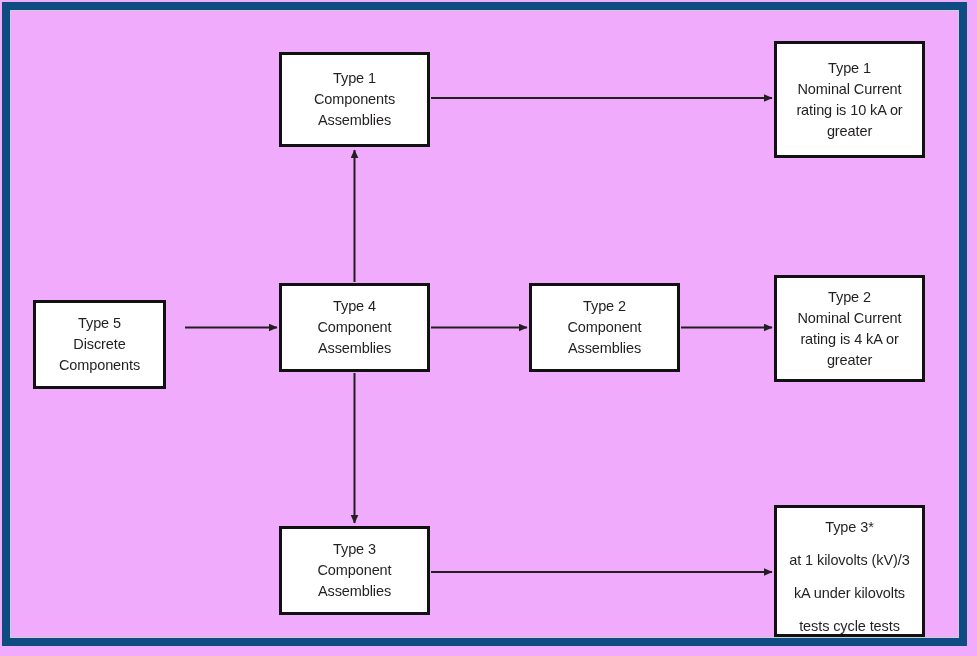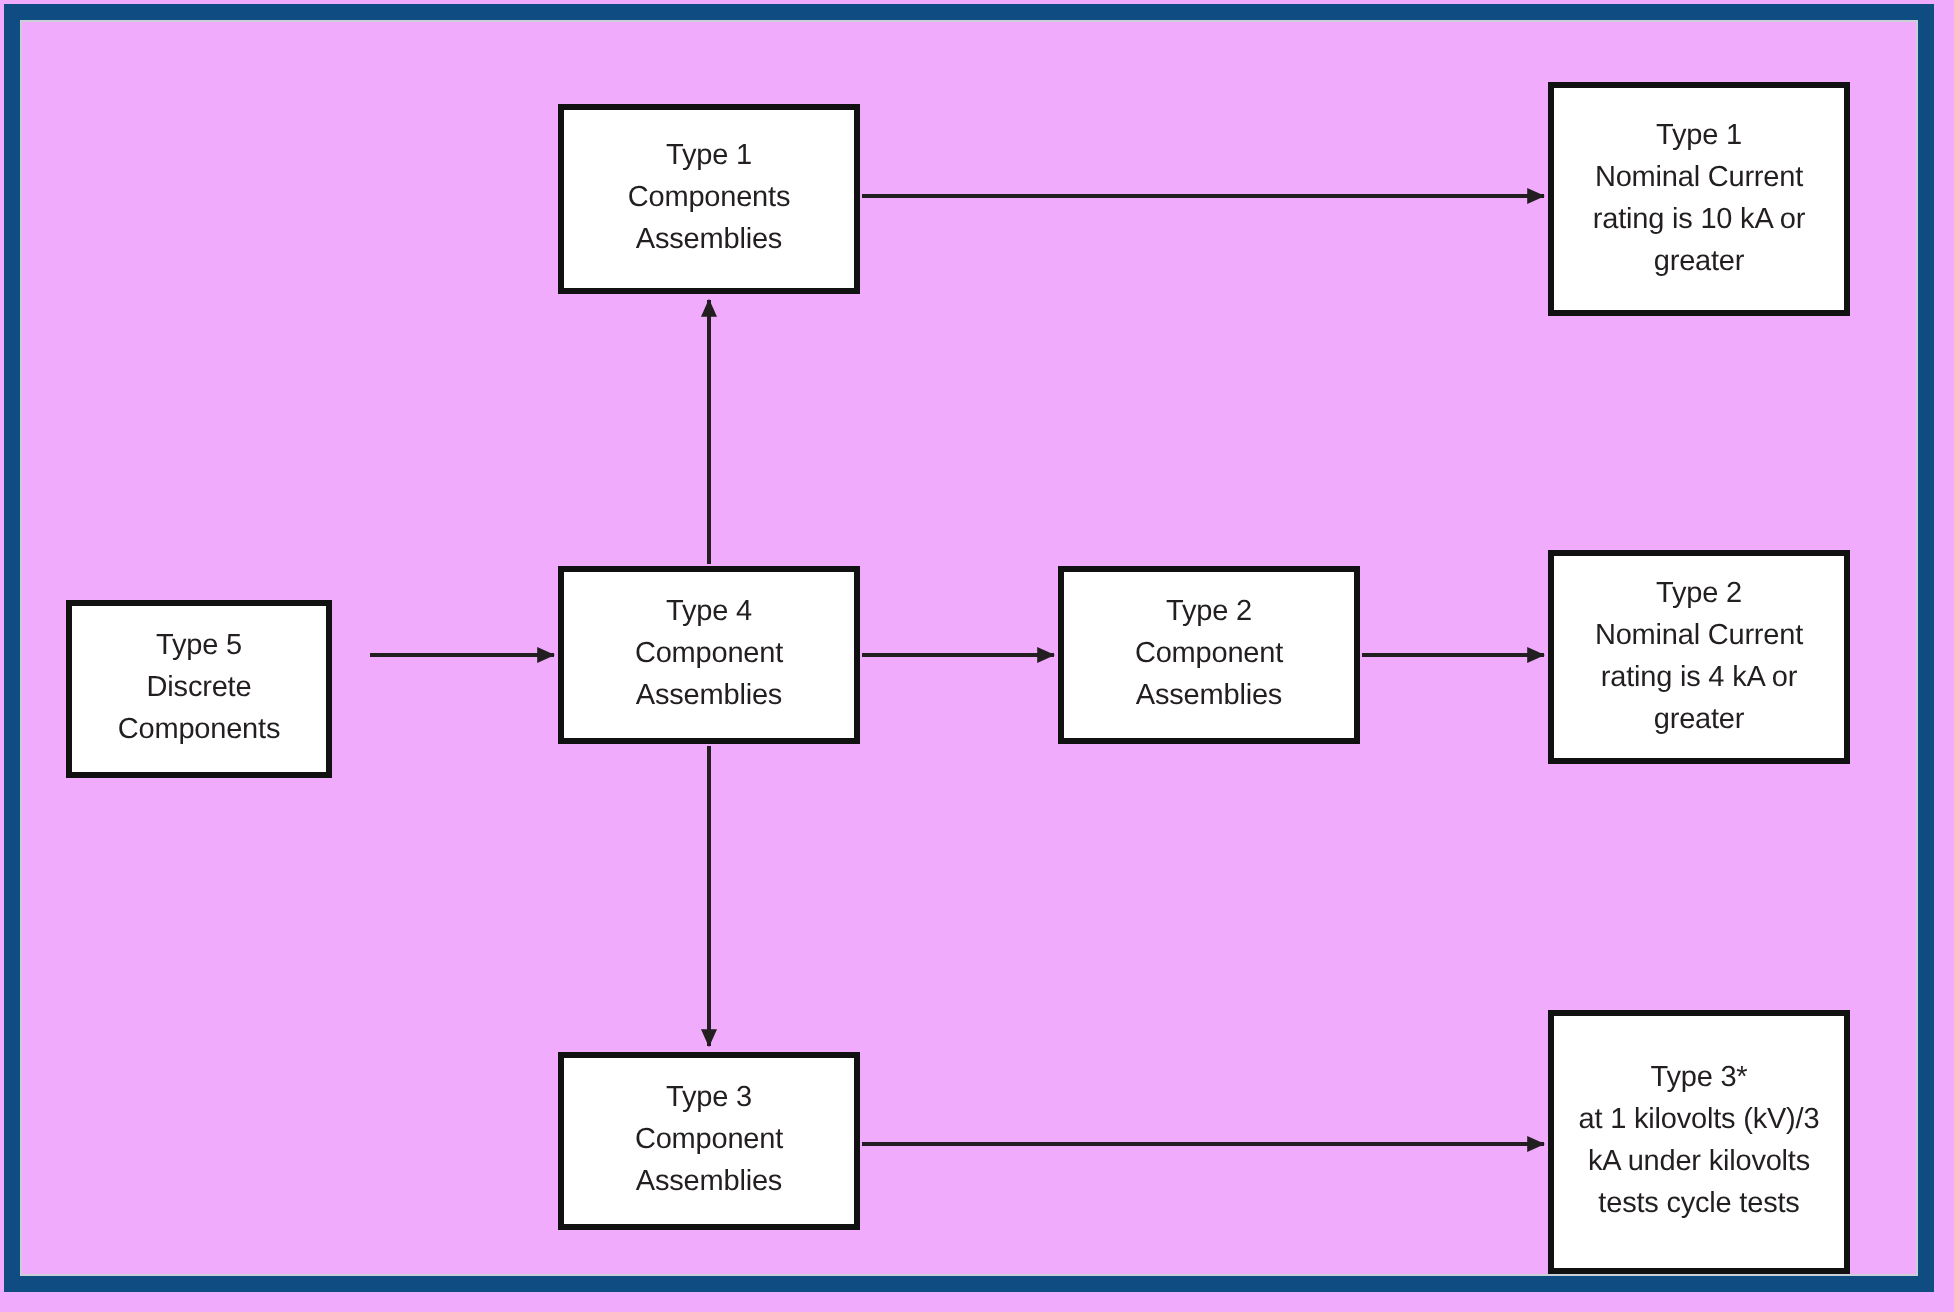--- a/index.html
+++ b/index.html
@@ -60,20 +60,21 @@
     line-height: 21px;
     text-align: center;
     letter-spacing: -0.1px;
   }
   .node .line {
     display: block;
     white-space: nowrap;
   }
   .node.tight .line {
     white-space: normal;
+    margin-top: 12px;
   }
   
   #node-type1-components { left: 279px; top: 52px;  width: 151px; height: 95px; }
   #node-type1-nominal    { left: 774px; top: 41px;  width: 151px; height: 117px; }
   #node-type5-discrete   { left: 33px;  top: 268px; width: 133px; height: 89px; margin-top: 32px; }
   #node-type4-component  { left: 279px; top: 283px; width: 151px; height: 89px; align-items: center; }
   #node-type2-component  { left: 529px; top: 283px; width: 151px; height: 89px; }
   #node-type2-nominal    { left: 774px; top: 275px; width: 151px; height: 107px; }
   #node-type3-component  { left: 279px; top: 526px; width: 151px; height: 89px; align-items: center; }
   #node-type3-note       { left: 774px; top: 505px; width: 151px; height: 132px; padding: 0 7px; }

